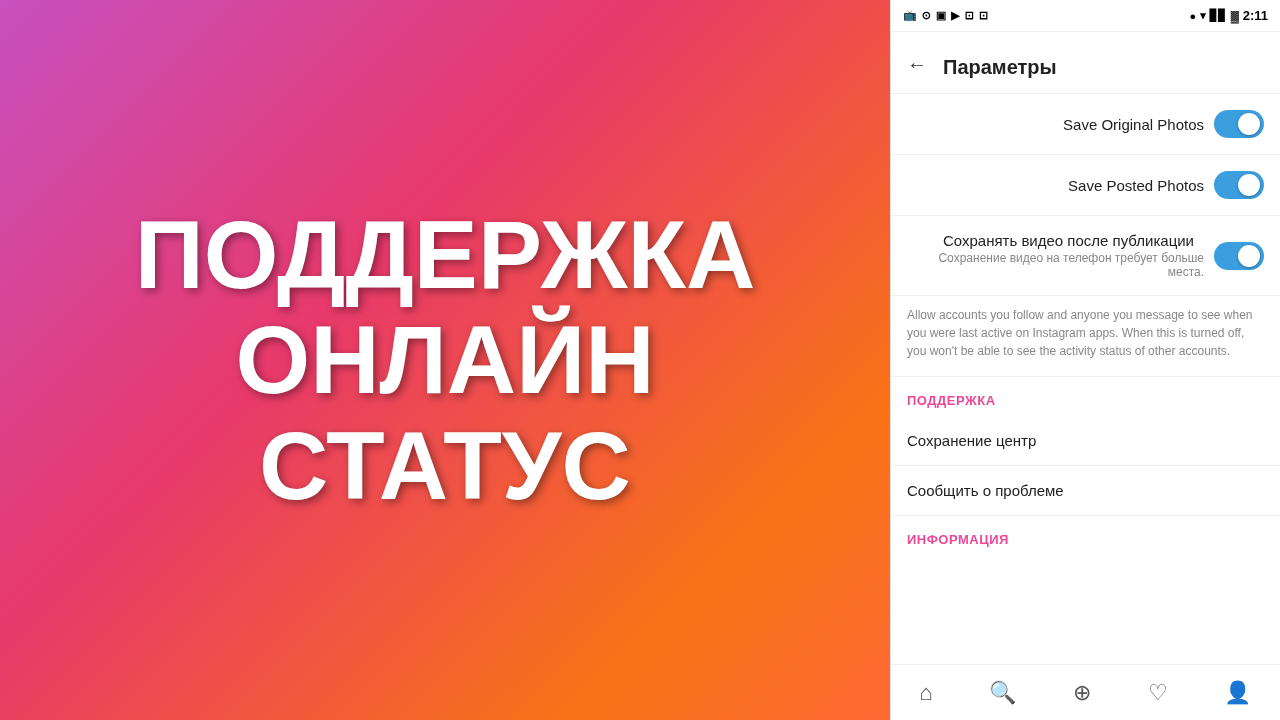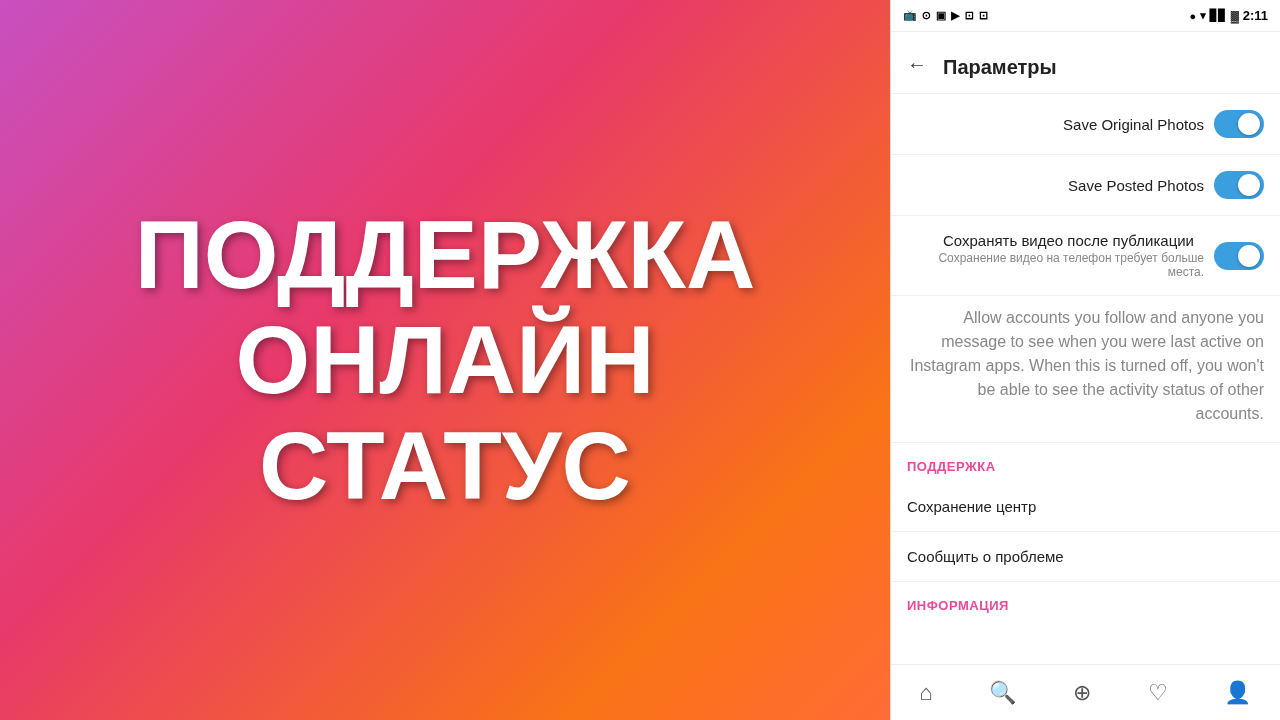--- a/index.html
+++ b/index.html
@@ -166,24 +166,23 @@
       box-shadow: 0 1px 3px rgba(0,0,0,0.3);
     }
 
     .description-block {
       padding: 10px 16px 16px;
       background: white;
       border-bottom: 1px solid #f0f0f0;
     }
 
     .description-text {
-      font-size: 16px;
+      font-size: 12px;
       color: #888;
       line-height: 1.5;
-      text-align: right;
     }
 
     .section-header {
       padding: 16px 16px 8px;
       font-size: 13px;
       font-weight: 700;
       color: #ec4899;
       letter-spacing: 0.5px;
       background: white;
     }

